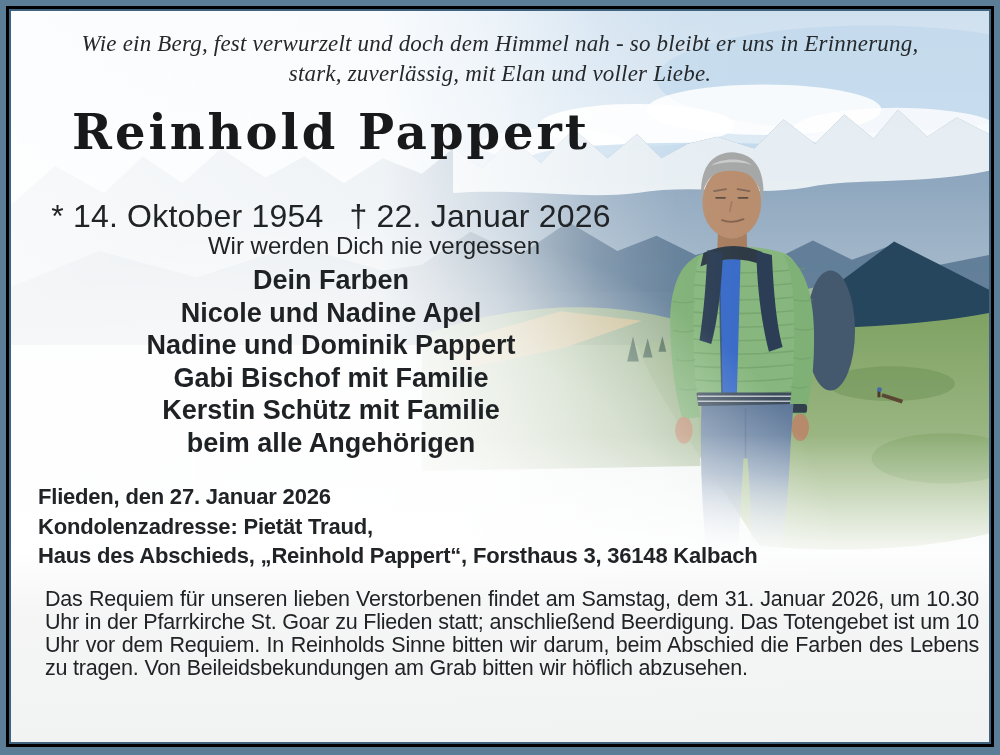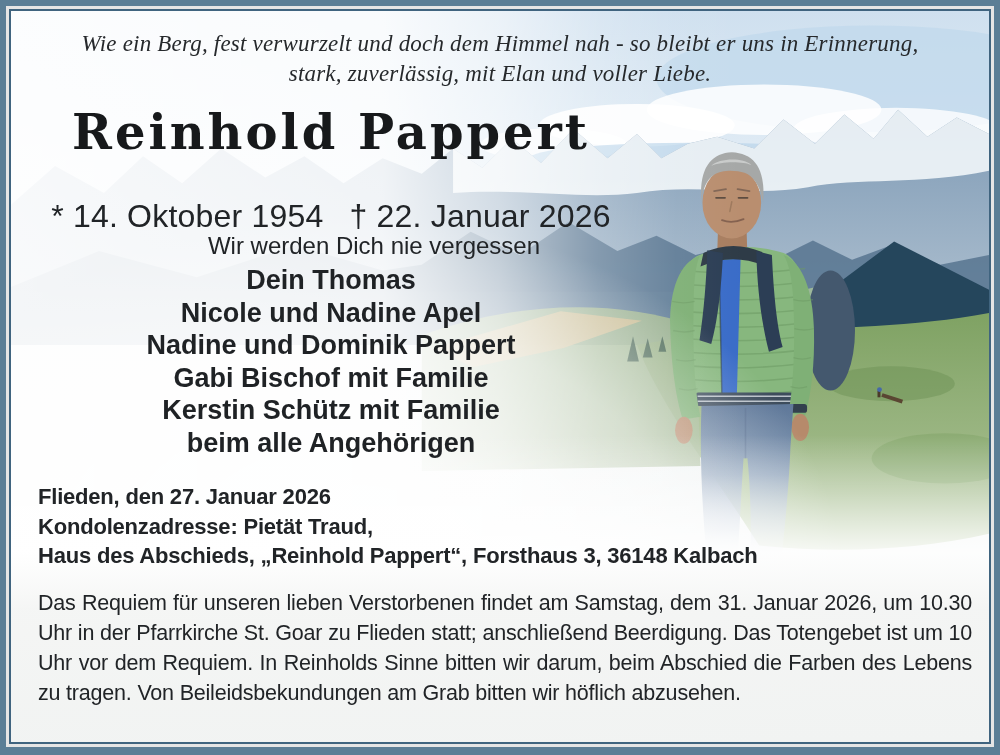--- a/index.html
+++ b/index.html
@@ -7,21 +7,21 @@
     width:1000px;height:755px;
     font-family:"Liberation Sans", sans-serif;
     background:#5b7e96;
   }
   .frame-outer{
     box-sizing:border-box;width:1000px;height:755px;
     background:#5b7e96;padding:6px 6px 8px 6px;
   }
   .frame-white{
     box-sizing:border-box;width:100%;height:100%;
-    background:#e5e5e5;padding:3px;
+    background:#000000;padding:3px;
   }
   .frame-inner{
     box-sizing:border-box;width:100%;height:100%;
     border:2px solid #40647f;
     position:relative;overflow:hidden;
     background:#f1f3f2;
   }
   .bg-scene{
     position:absolute;left:0;top:0;width:100%;height:100%;
     display:block;
@@ -63,22 +63,22 @@
     text-align:center;
     font-size:27px;line-height:32.5px;
     font-weight:700;color:#1f2225;
   }
   .address{
     position:absolute;top:471px;left:27px;width:720px;
     font-size:22px;line-height:29.5px;
     color:#212427;letter-spacing:-0.2px;font-weight:bold;
   }
   .announcement{
-    position:absolute;top:577px;left:27px;width:934px;
-    font-size:21.5px;line-height:30px;
+    position:absolute;top:577px;left:34px;width:934px;
+    font-size:21.5px;line-height:23px;
     color:#212427;letter-spacing:-0.2px;
     text-align:justify;
   }
 </style>
 </head>
 <body>
 
 <div class="frame-outer">
  <div class="frame-white">
   <div class="frame-inner">
@@ -282,21 +282,21 @@
 
       <div class="name">Reinhold Pappert</div>
 
       <div class="dates">
         <span class="birth">* 14. Oktober 1954</span><span class="death">† 22. Januar 2026</span>
       </div>
 
       <div class="farewell">Wir werden Dich nie vergessen</div>
 
       <div class="mourners">
-        <div>Dein Thomas</div>
+        <div>Dein Farben</div>
         <div>Nicole und Nadine Apel</div>
         <div>Nadine und Dominik Pappert</div>
         <div>Gabi Bischof mit Familie</div>
         <div>Kerstin Schütz mit Familie</div>
         <div>beim alle Angehörigen</div>
       </div>
 
       <div class="address">
         <div>Flieden, den 27. Januar 2026</div>
         <div>Kondolenzadresse: Pietät Traud,</div>

